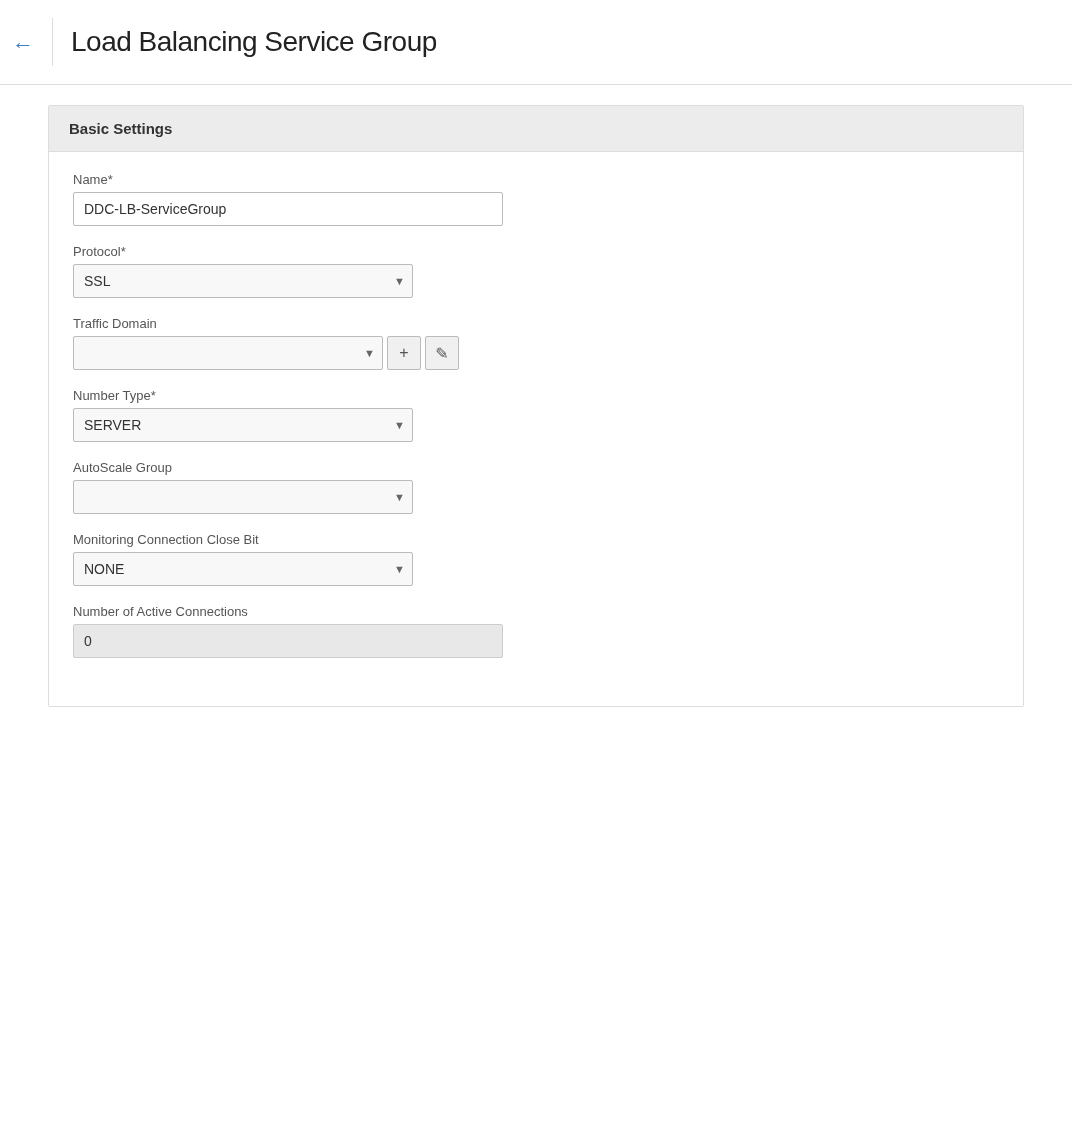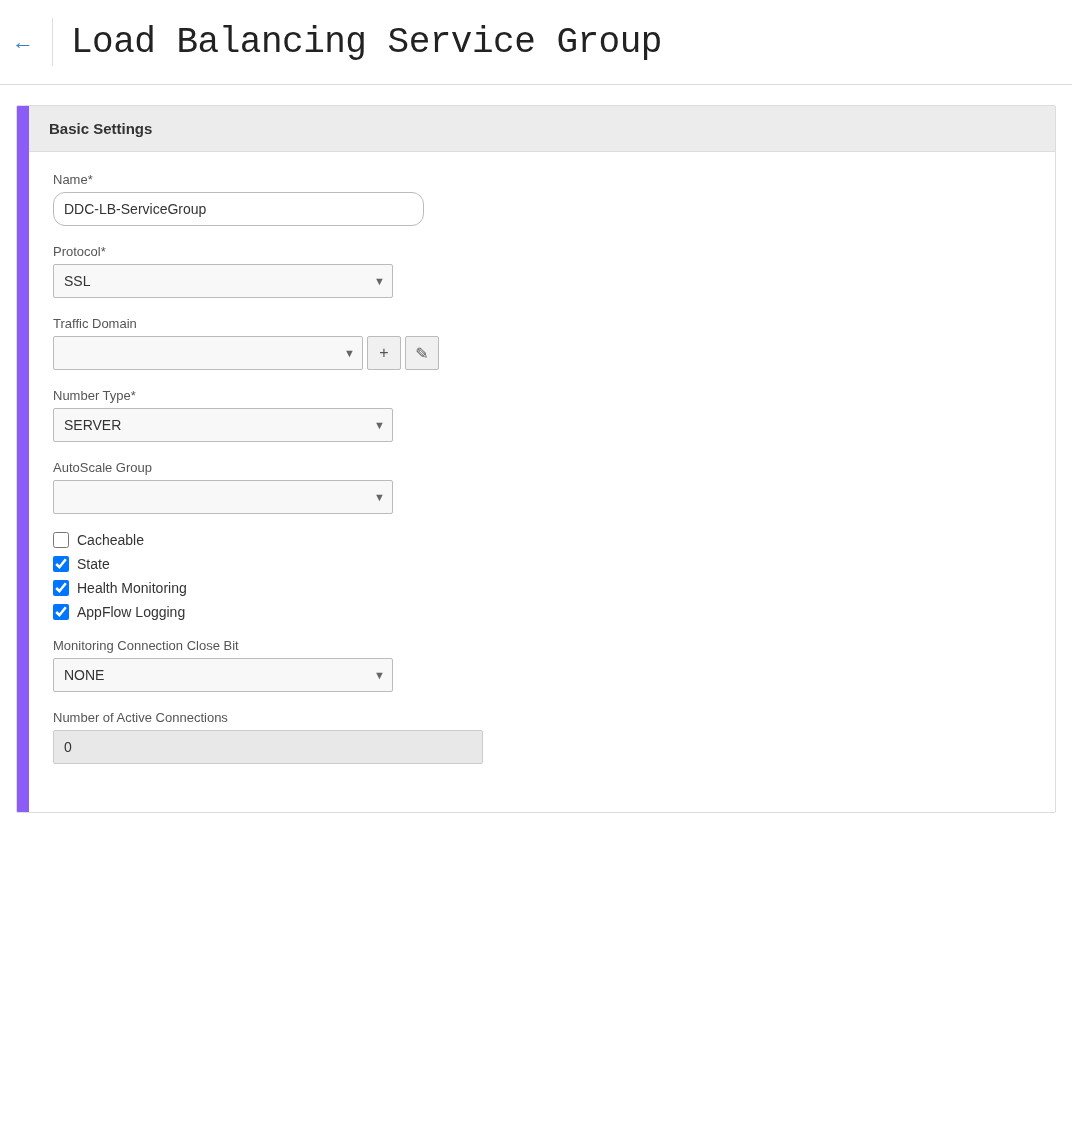--- a/index.html
+++ b/index.html
@@ -22,33 +22,31 @@
 
     .back-arrow {
       color: #3a7fc1;
       font-size: 22px;
       margin-right: 18px;
       cursor: pointer;
       line-height: 1;
     }
 
     .page-title {
-      font-size: 36px;
+      font-size: 28px;
       font-weight: 300;
       color: #222;
       letter-spacing: -0.5px;
-      font-family: Liberation Mono, monospace;
     }
 
     .form-container {
-      background: #8b5cf6;
-      margin: 20px 16px;
+      background: #c4b5fd;
+      margin: 20px 48px;
       border: 1px solid #ddd;
       border-radius: 2px;
-      padding-left: 12px;
     }
 
     .section-header {
       background: #ececec;
       padding: 14px 20px;
       border-bottom: 1px solid #ddd;
     }
 
     .section-title {
       font-size: 15px;
@@ -66,28 +64,28 @@
     }
 
     .form-label {
       display: block;
       font-size: 13px;
       color: #555;
       margin-bottom: 5px;
     }
 
     .form-input {
-      width: 371px;
+      width: 430px;
       height: 34px;
       border: 1px solid #bbb;
       padding: 5px 10px;
       font-size: 14px;
       color: #333;
       background: #fff;
-      border-radius: 12px;
+      border-radius: 2px;
     }
 
     .form-select-wrapper {
       position: relative;
       display: inline-block;
     }
 
     .form-select {
       width: 340px;
       height: 34px;
@@ -253,38 +251,20 @@
         <select class="form-select">
           <option value="" selected=""></option>
           <option value="DISABLED">DISABLED</option>
           <option value="DNS">DNS</option>
           <option value="POLICY">POLICY</option>
         </select>
         <span class="select-arrow">▼</span>
       </div>
     </div>
 
-    <div class="checkboxes-group">
-      <div class="checkbox-group">
-        <input type="checkbox" id="cacheable" style="">
-        <label class="checkbox-label" for="cacheable">Cacheable</label>
-      </div>
-      <div class="checkbox-group">
-        <input type="checkbox" id="state" checked="" style="">
-        <label class="checkbox-label" for="state">State</label>
-      </div>
-      <div class="checkbox-group">
-        <input type="checkbox" id="health_monitoring" checked="" style="">
-        <label class="checkbox-label" for="health_monitoring">Health Monitoring</label>
-      </div>
-      <div class="checkbox-group">
-        <input type="checkbox" id="appflow_logging" checked="" style="">
-        <label class="checkbox-label" for="appflow_logging">AppFlow Logging</label>
-      </div>
-    </div>
 
     <div class="form-group">
       <label class="form-label">Monitoring Connection Close Bit</label>
       <div class="form-select-wrapper">
         <select class="form-select">
           <option value="NONE" selected="">NONE</option>
           <option value="YES">YES</option>
           <option value="NO">NO</option>
         </select>
         <span class="select-arrow">▼</span>

